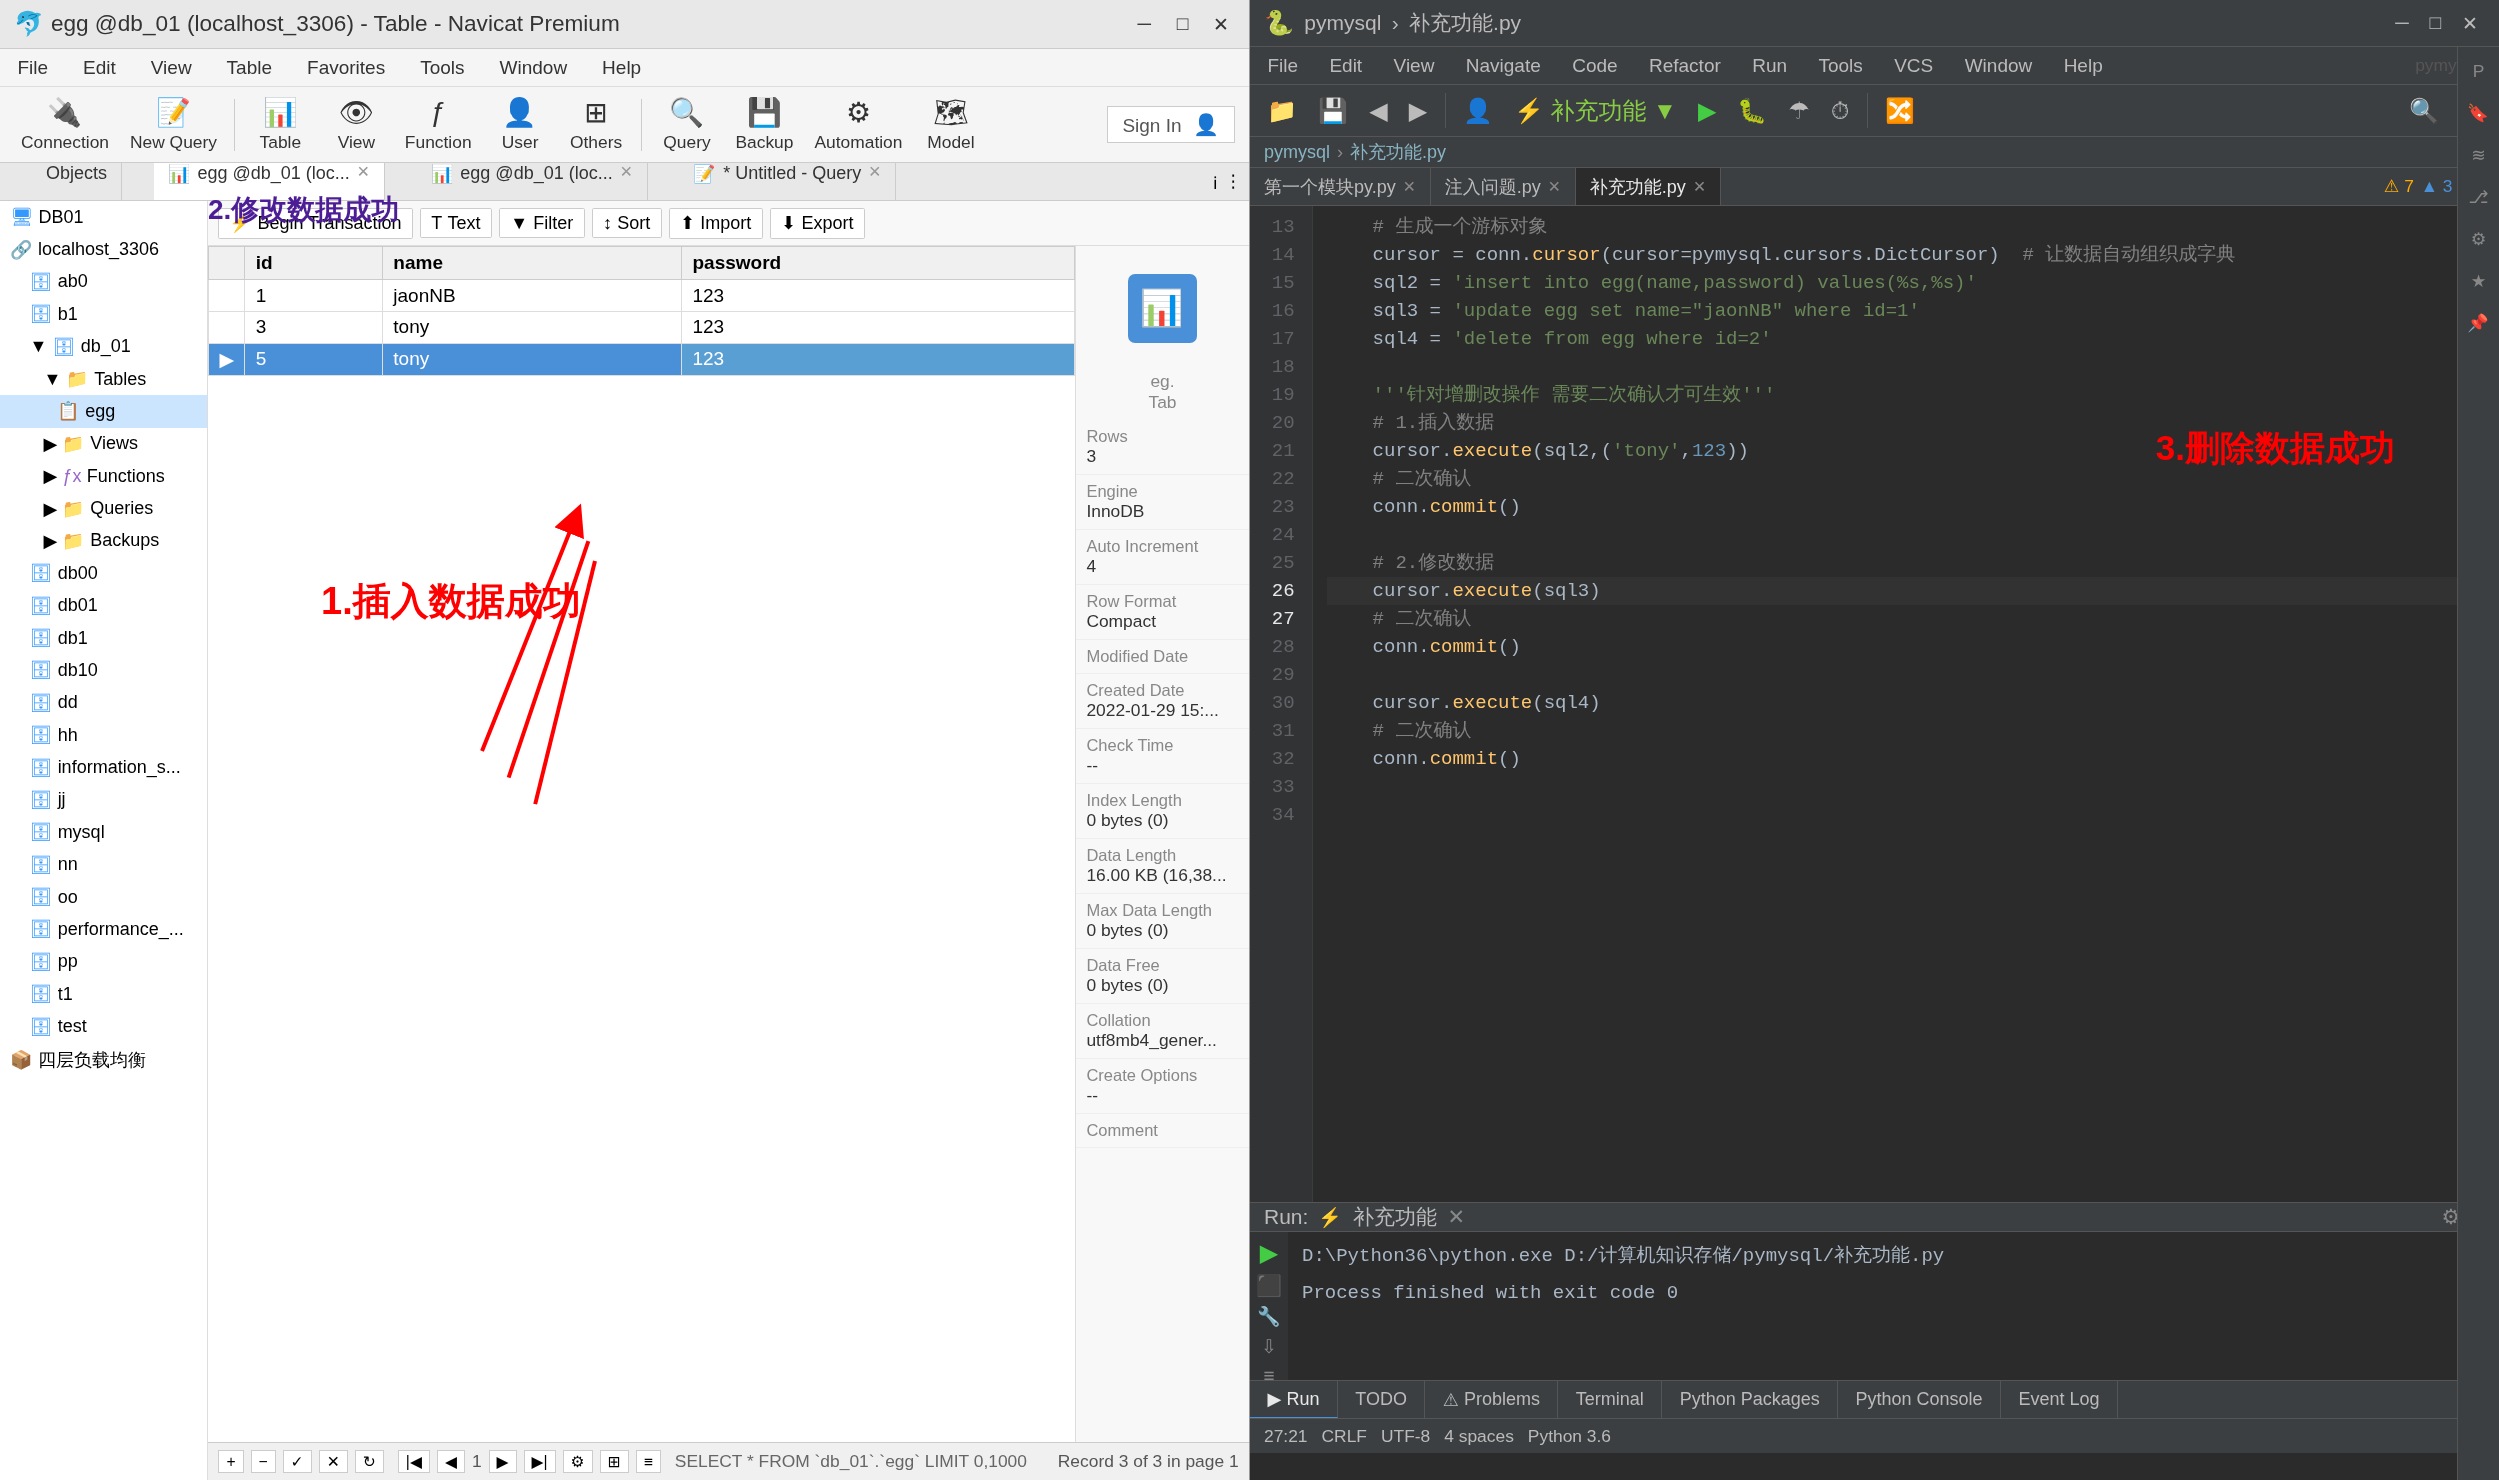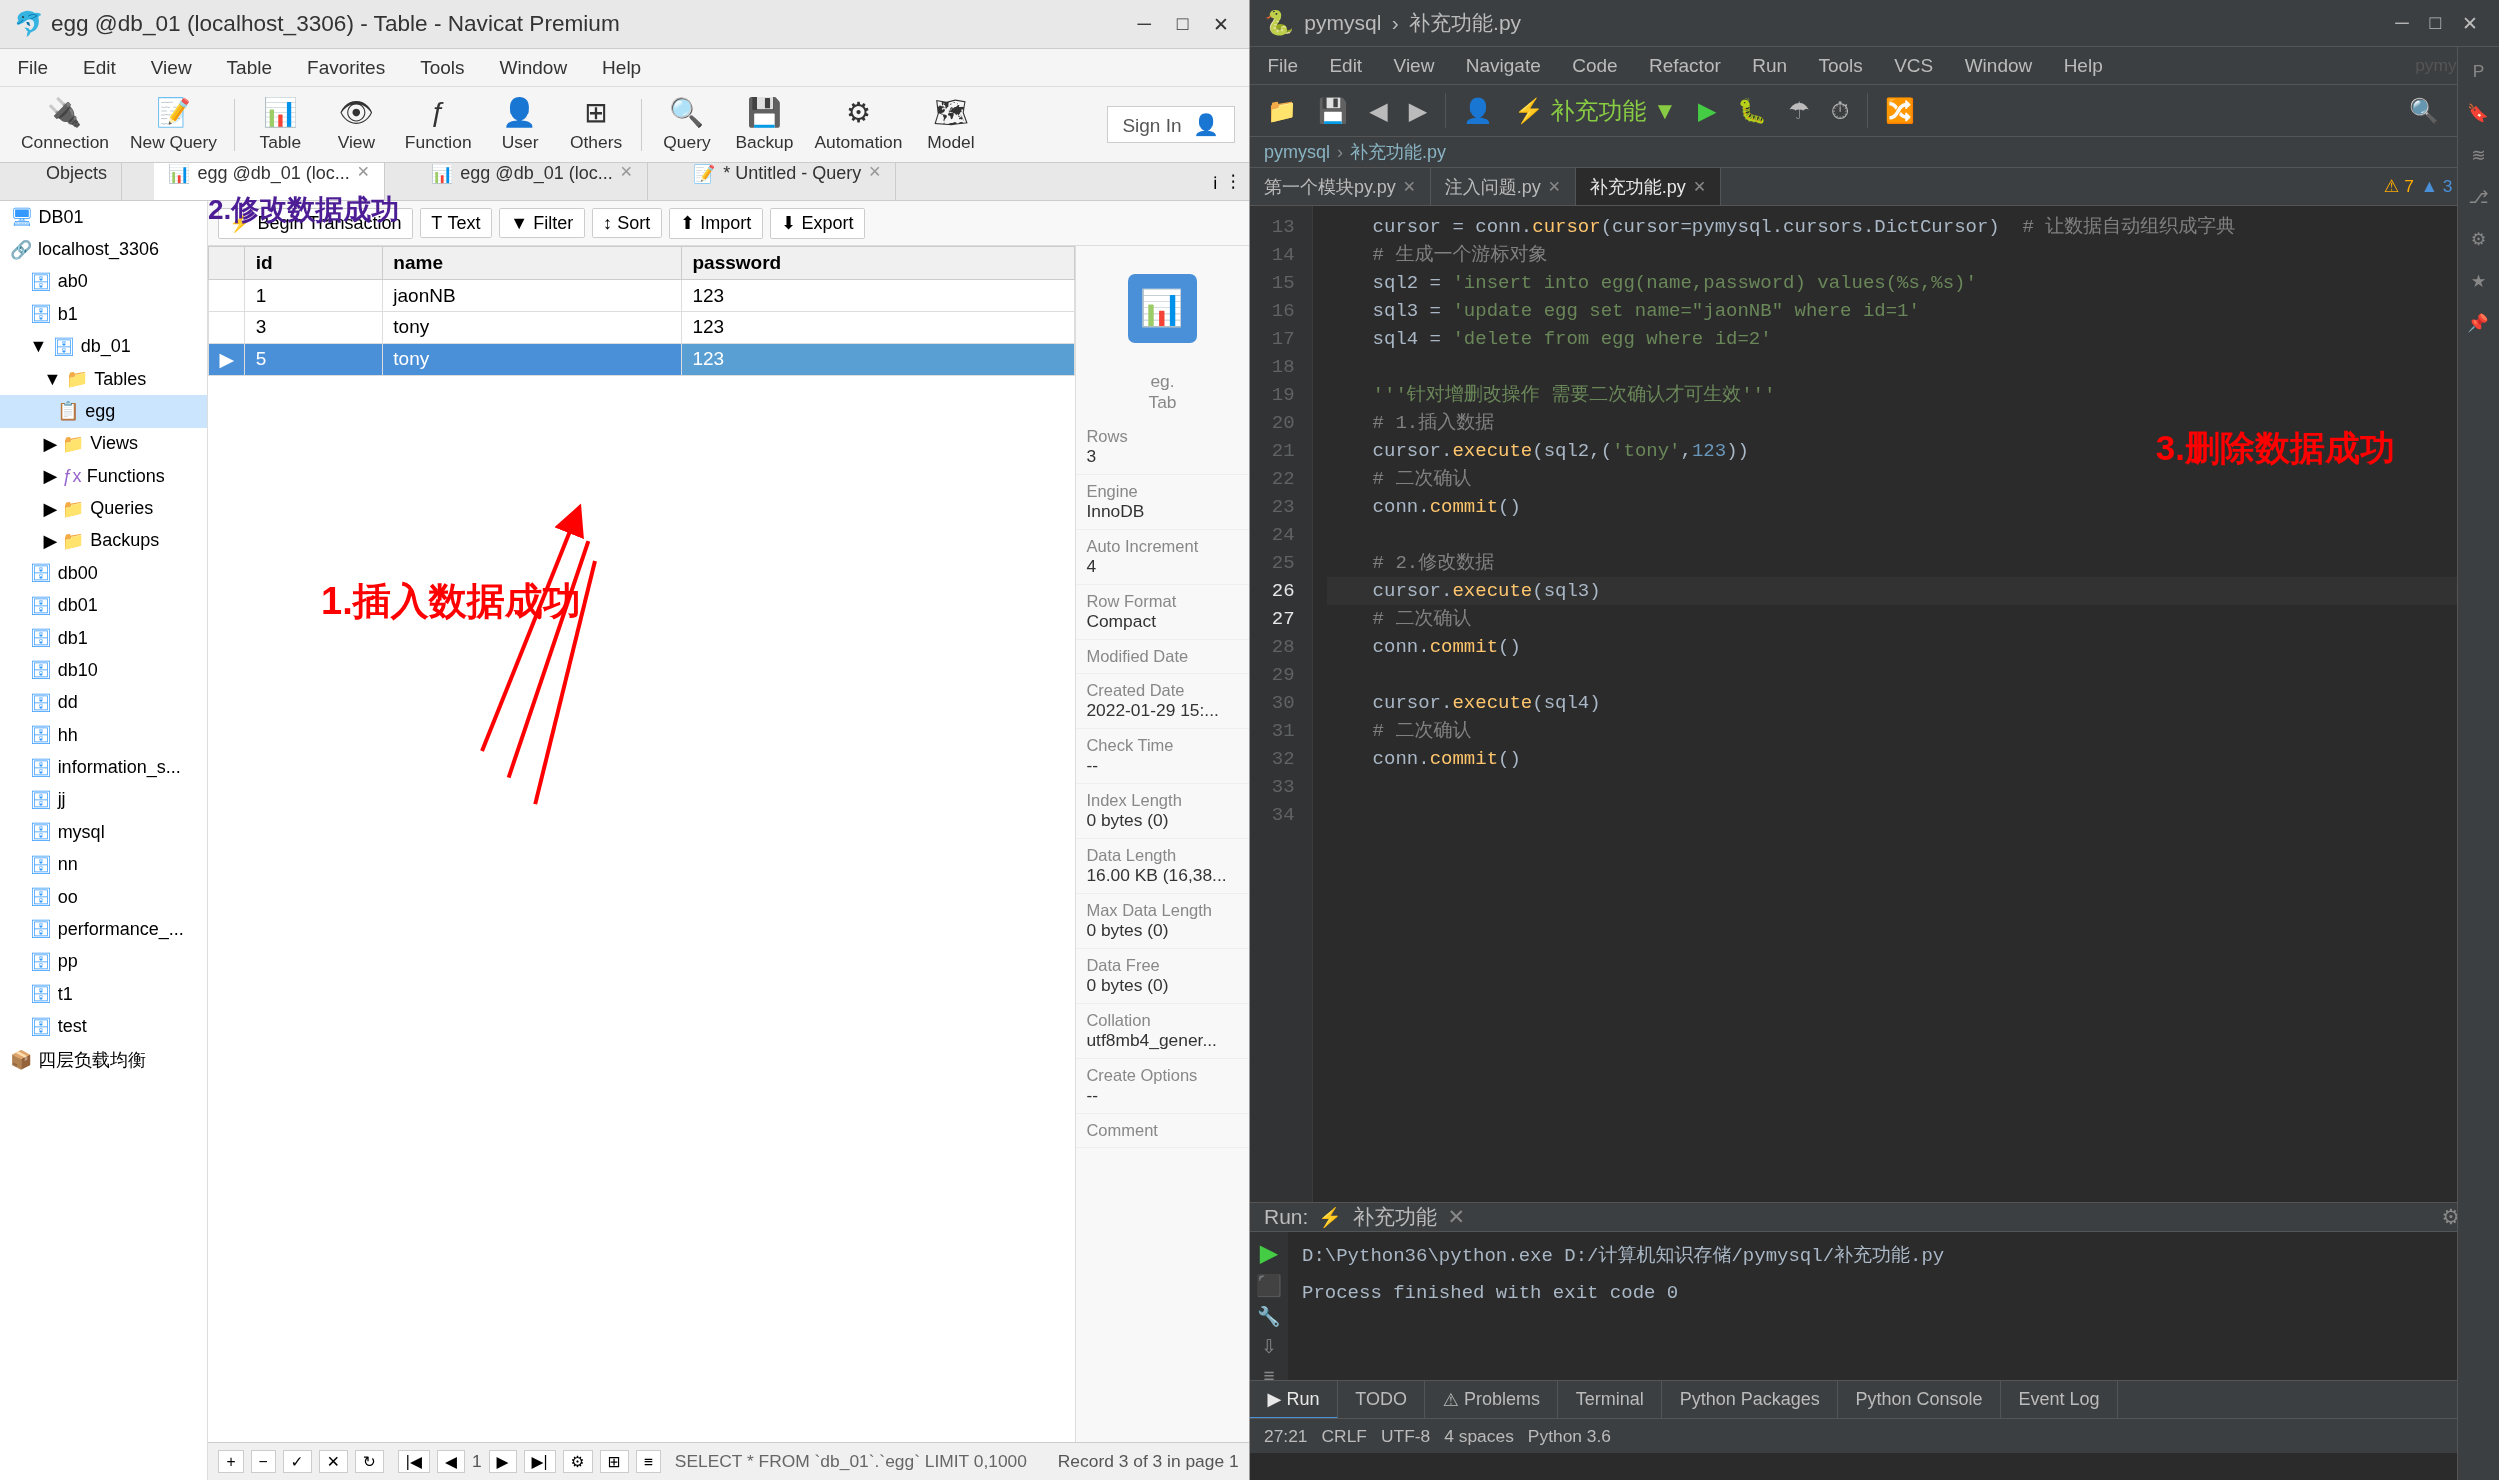--- a/index.html
+++ b/index.html
@@ -779,24 +779,24 @@
       <div class="line-num">28</div>
       <div class="line-num">29</div>
       <div class="line-num">30</div>
       <div class="line-num">31</div>
       <div class="line-num">32</div>
       <div class="line-num">33</div>
       <div class="line-num">34</div>
     </div>
     <div class="code-area">
       <div class="code-line">
+        <span class="comment">    # 生成一个游标对象</span>
+      </div>
+      <div class="code-line">
         <span class="var">    cursor = conn.</span><span class="method">cursor</span><span class="punct">(cursor=pymysql.cursors.</span><span class="var">DictCursor</span><span class="punct">)  </span><span class="comment"># 让数据自动组织成字典</span>
-      </div>
-      <div class="code-line">
-        <span class="comment">    # 生成一个游标对象</span>
       </div>
       <div class="code-line">
         <span class="var">    sql2 = </span><span class="str">'insert into egg(name,password) values(%s,%s)'</span>
       </div>
       <div class="code-line">
         <span class="var">    sql3 = </span><span class="str">'update egg set name="jaonNB" where id=1'</span>
       </div>
       <div class="code-line">
         <span class="var">    sql4 = </span><span class="str">'delete from egg where id=2'</span>
       </div>

